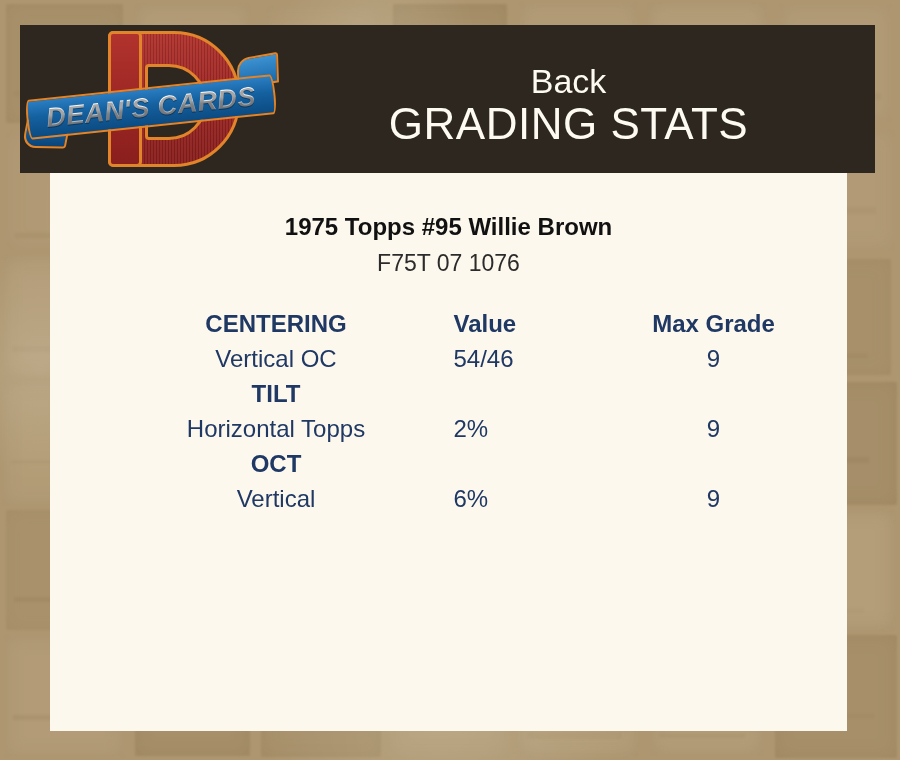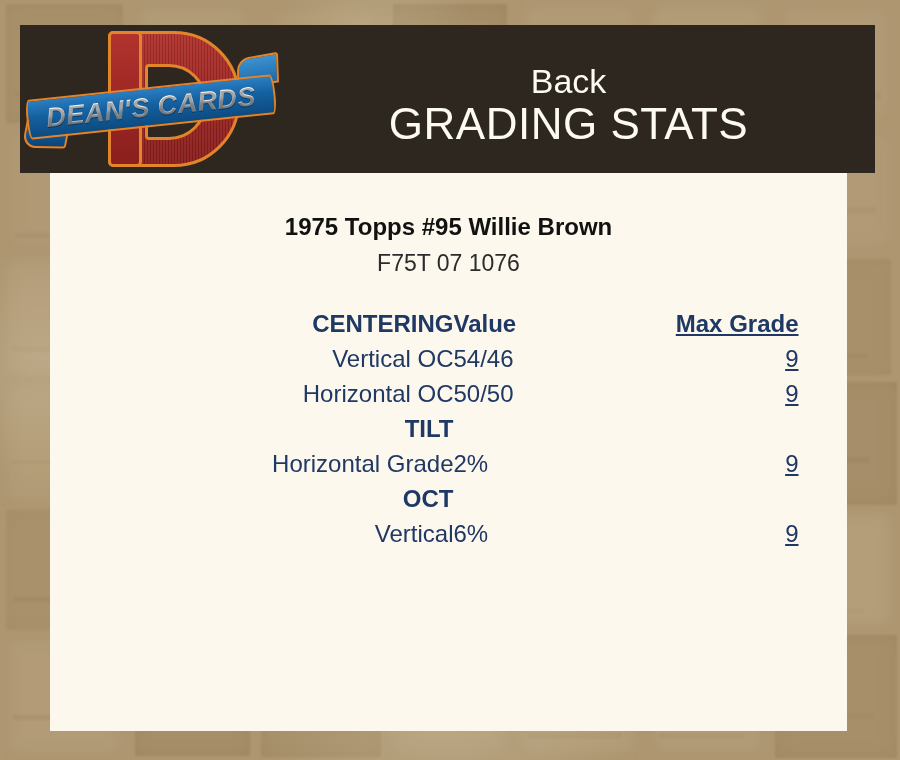--- a/index.html
+++ b/index.html
@@ -221,23 +221,23 @@
     width: 700px;
     border-collapse: collapse;
     color: #1f3864;
   }
   #stats-table td {
     padding: 0;
     height: 35px;
     vertical-align: middle;
     font-size: 24px;
   }
-  .col-label  { width: 355px; text-align: right; margin-top: 9px; }
+  .col-label  { width: 355px; text-align: center; margin-top: 9px; }
   .col-value  { width: 175px; text-align: left; }
-  .col-max    { width: 170px; text-align: right; text-decoration: underline; }
+  .col-max    { width: 170px; text-align: center; }
 
   tr.header-row td {
     font-weight: bold;
     font-size: 24px;
   }
   tr.section-row td.col-label {
     font-weight: bold;
     padding-left: 3px;
   }
   tr.data-row td.col-label {
@@ -380,32 +380,27 @@
         <tr class="header-row">
           <td class="col-label">CENTERING</td>
           <td class="col-value">Value</td>
           <td class="col-max">Max Grade</td>
         </tr>
         <tr class="data-row">
           <td class="col-label">Vertical OC</td>
           <td class="col-value">54/46</td>
           <td class="col-max">9</td>
         </tr>
-        <tr class="data-row">
-          <td class="col-label">Horizontal OC</td>
-          <td class="col-value">50/50</td>
-          <td class="col-max">9</td>
-        </tr>
         <tr class="section-row">
           <td class="col-label">TILT</td>
           <td class="col-value"></td>
           <td class="col-max"></td>
         </tr>
         <tr class="data-row">
-          <td class="col-label">Horizontal Grade</td>
+          <td class="col-label">Horizontal Topps</td>
           <td class="col-value">2%</td>
           <td class="col-max">9</td>
         </tr>
         <tr class="section-row">
           <td class="col-label">OCT</td>
           <td class="col-value"></td>
           <td class="col-max"></td>
         </tr>
         <tr class="data-row">
           <td class="col-label">Vertical</td>

